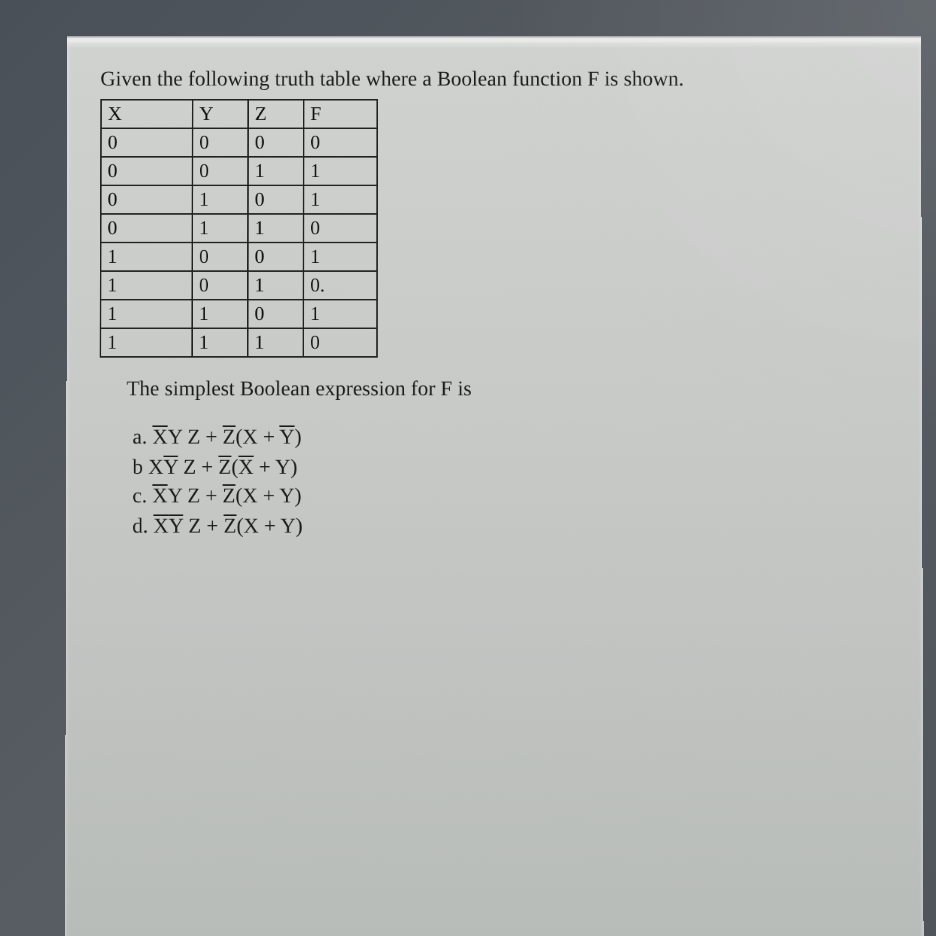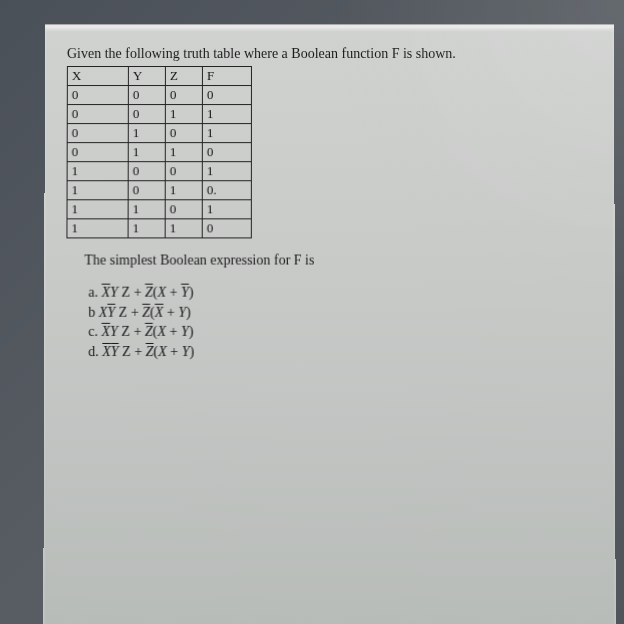--- a/index.html
+++ b/index.html
@@ -73,21 +73,20 @@
     color: #1a1a1a;
     line-height: 1.4;
   }
   .opt {
     white-space: nowrap;
   }
   .ovl {
     text-decoration: overline;
   }
   .it {
-    font-style: italic;
   }
 </style>
 </head>
 <body>
 
 <div class="page">
 
   <div class="prompt">Given the following truth table where a Boolean function F is shown.</div>
 
   <table class="truth">

